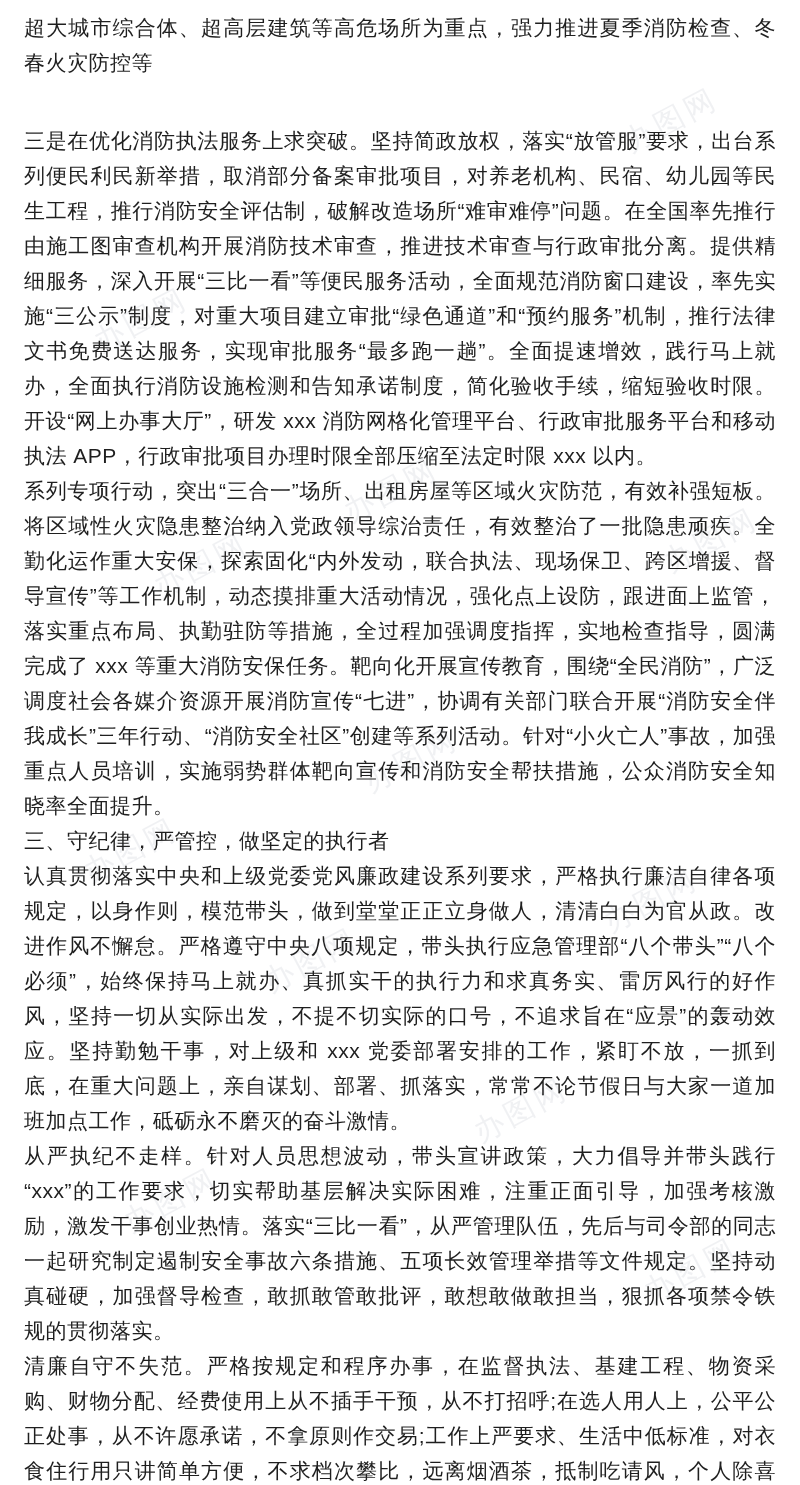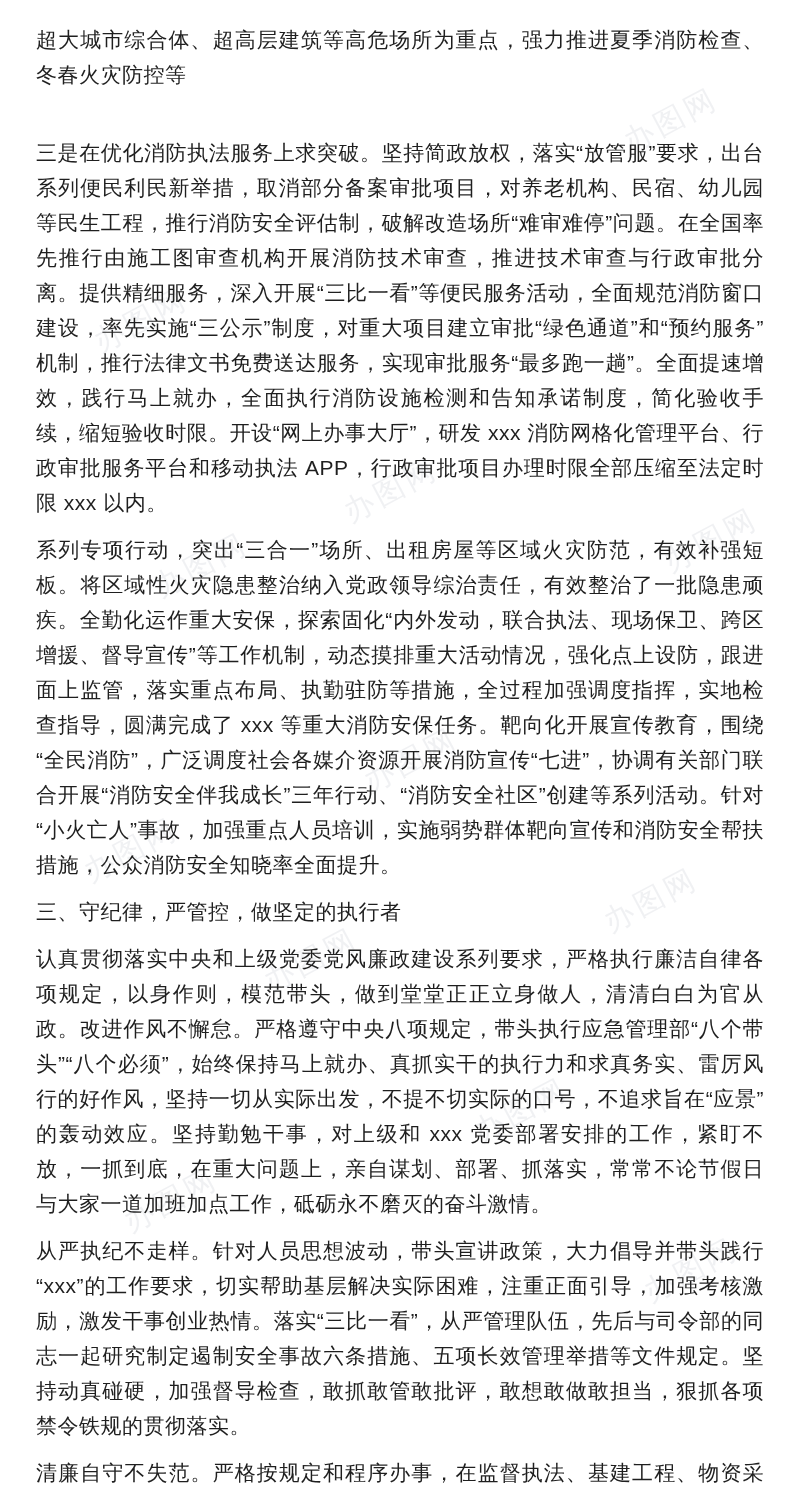--- a/index.html
+++ b/index.html
@@ -20,21 +20,21 @@
     position: relative;
     z-index: 2;
     padding: 10px 24px 0 24px;
     color: #1f1f1f;
     font-size: 21px;
     line-height: 35px;
     text-align: justify;
     letter-spacing: 0.5px;
   }
   .doc-body p {
-    margin: 12px;
+    margin: 0;
   }
   
   .doc-body p.leading-line {
     margin-bottom: 43px;
   }
   .doc-body p.section-heading {
     
     font-weight: normal;
   }
   .watermark-layer {

